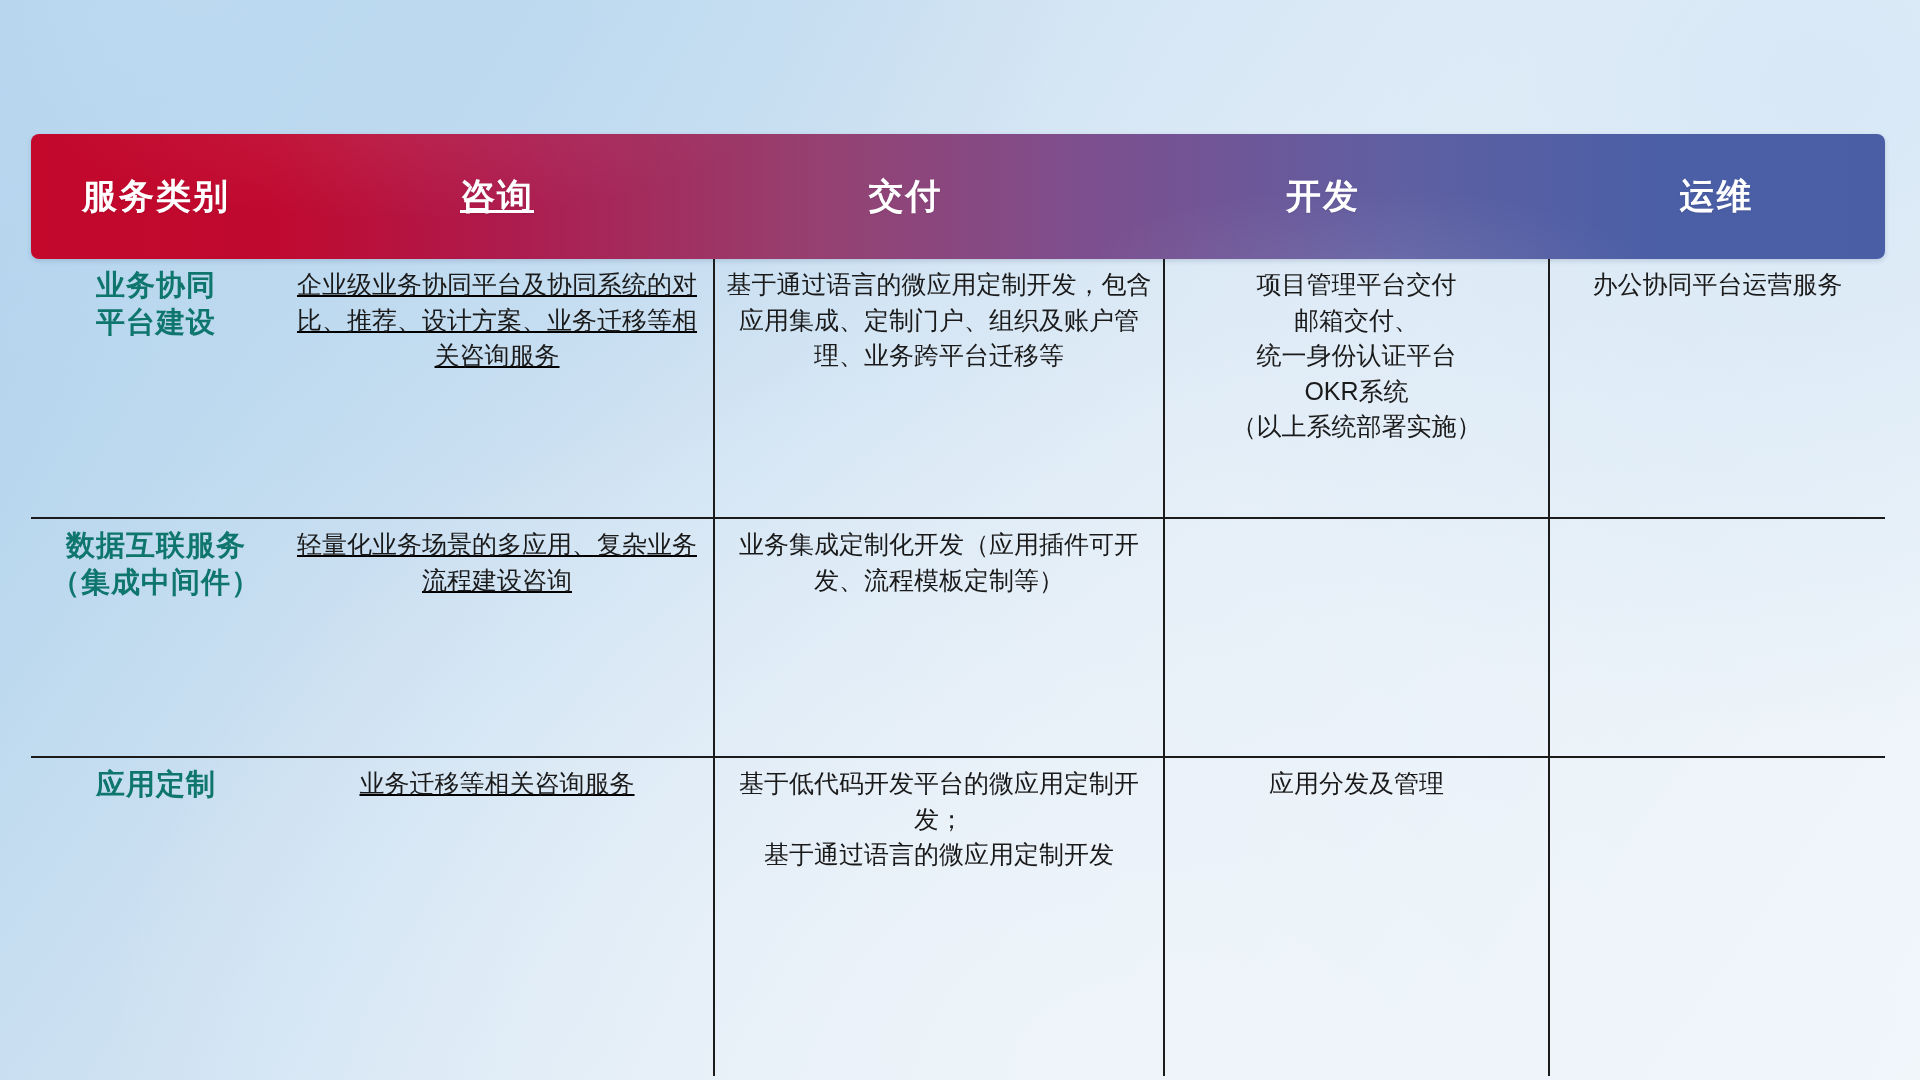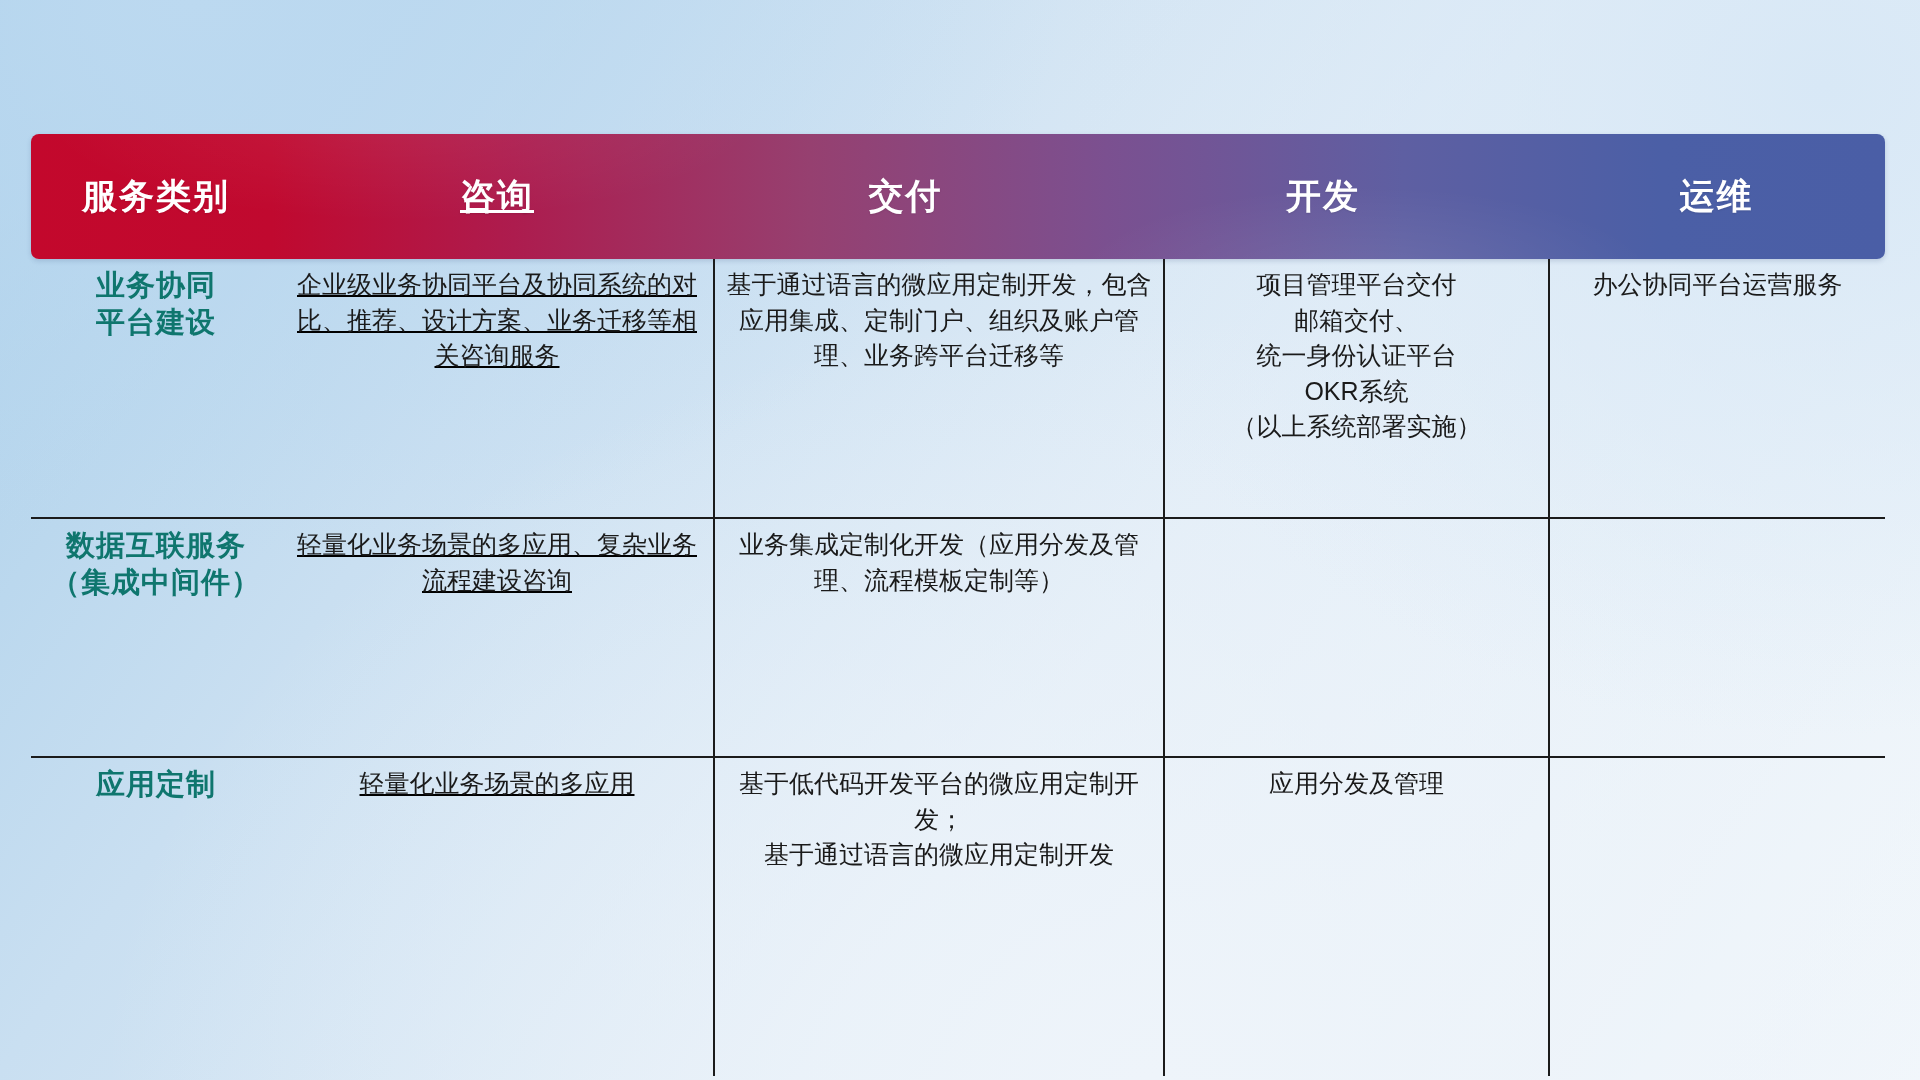--- a/index.html
+++ b/index.html
@@ -159,36 +159,36 @@
       </div>
 
       <div class="trow r2">
         <div class="td c1 col-label">
           <span class="rowlabel">数据互联服务<br>（集成中间件）</span>
         </div>
         <div class="td c2 col-consult">
           <span class="cell-text">轻量化业务场景的多应用、复杂业务流程建设咨询</span>
         </div>
         <div class="td c3">
-          <span class="cell-text">业务集成定制化开发（应用分发及管理、流程模板定制等）</span>
+          <span class="cell-text">业务集成定制化开发（应用插件可开发、流程模板定制等）</span>
         </div>
         <div class="td c4">
           <span class="cell-text"></span>
         </div>
         <div class="td c5">
           <span class="cell-text"></span>
         </div>
       </div>
 
       <div class="trow r3">
         <div class="td c1 col-label">
           <span class="rowlabel">应用定制</span>
         </div>
         <div class="td c2 col-consult">
-          <span class="cell-text">轻量化业务场景的多应用</span>
+          <span class="cell-text">业务迁移等相关咨询服务</span>
         </div>
         <div class="td c3">
           <span class="cell-text">基于低代码开发平台的微应用定制开发；<br>基于通过语言的微应用定制开发</span>
         </div>
         <div class="td c4">
           <span class="cell-text">应用分发及管理</span>
         </div>
         <div class="td c5">
           <span class="cell-text"></span>
         </div>

